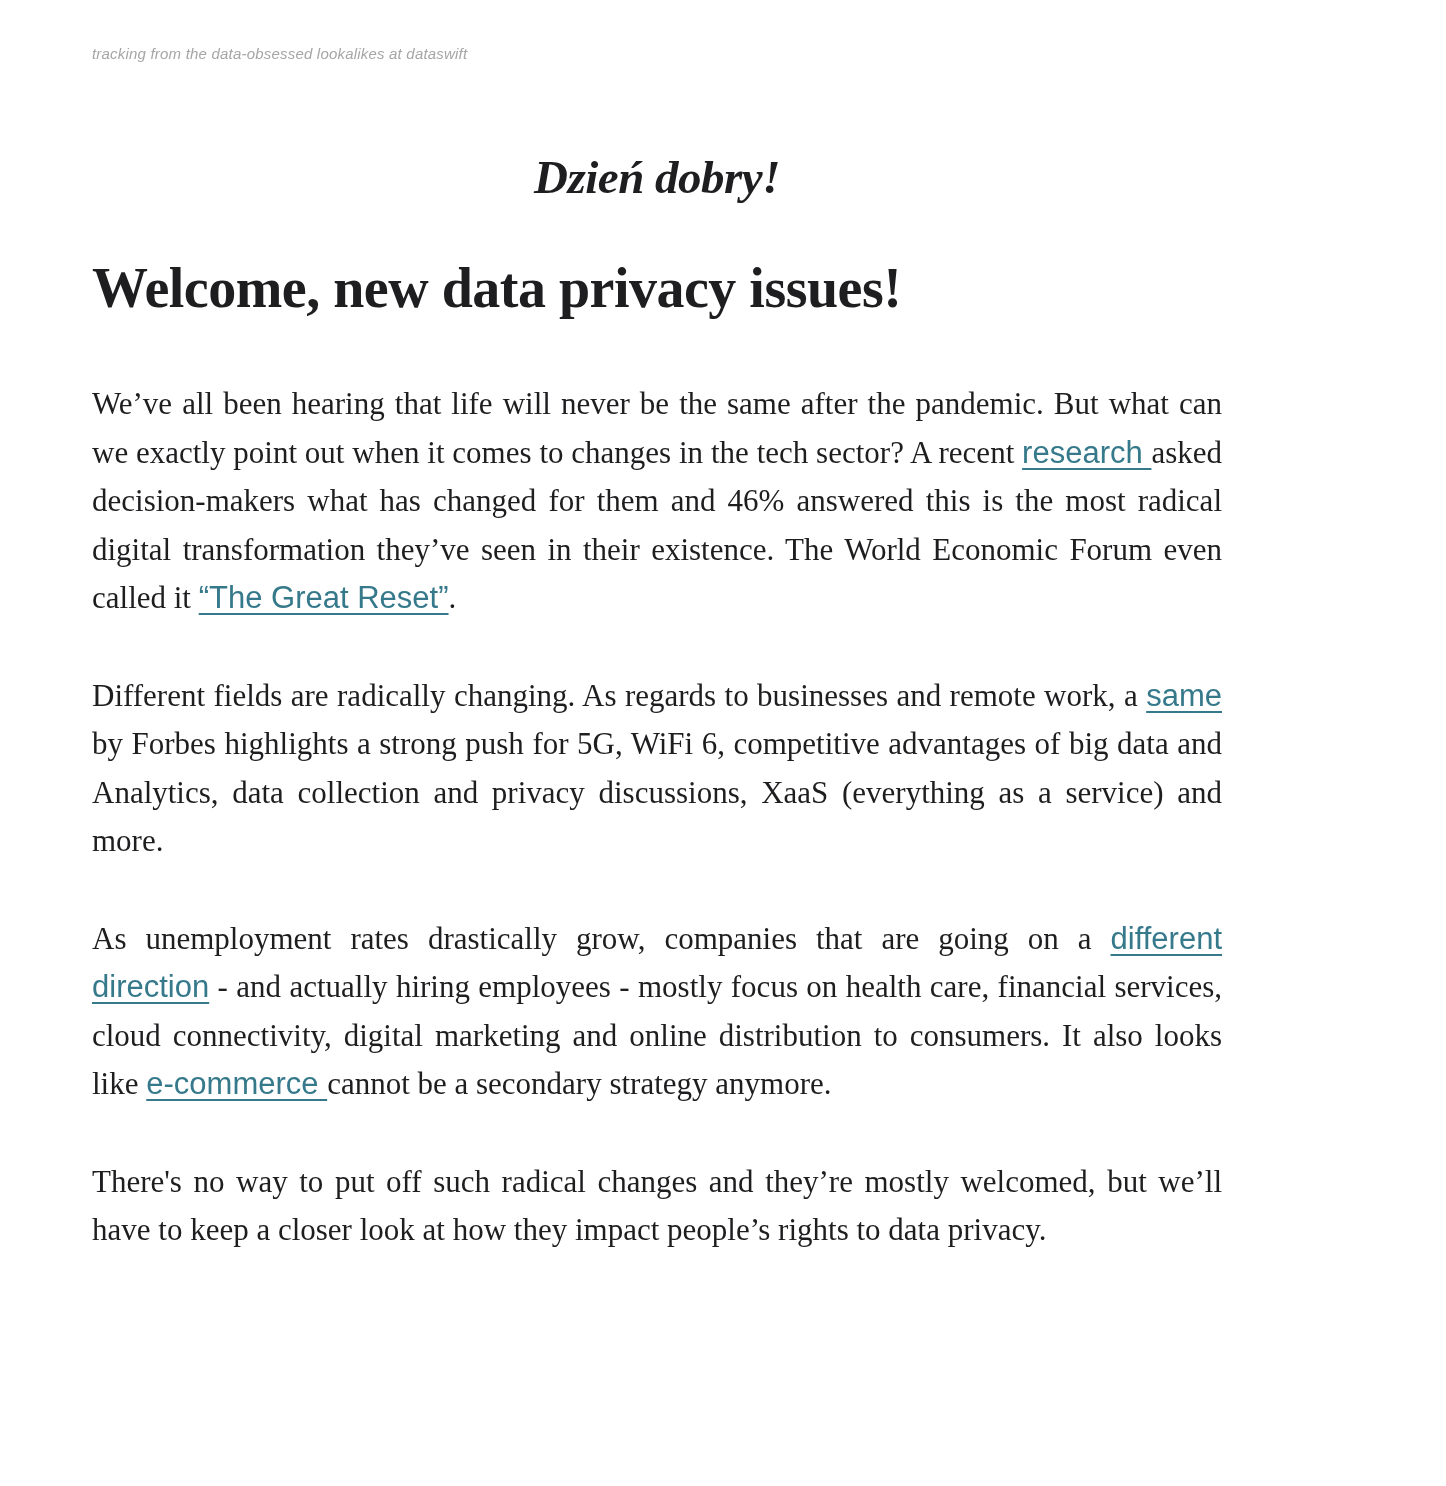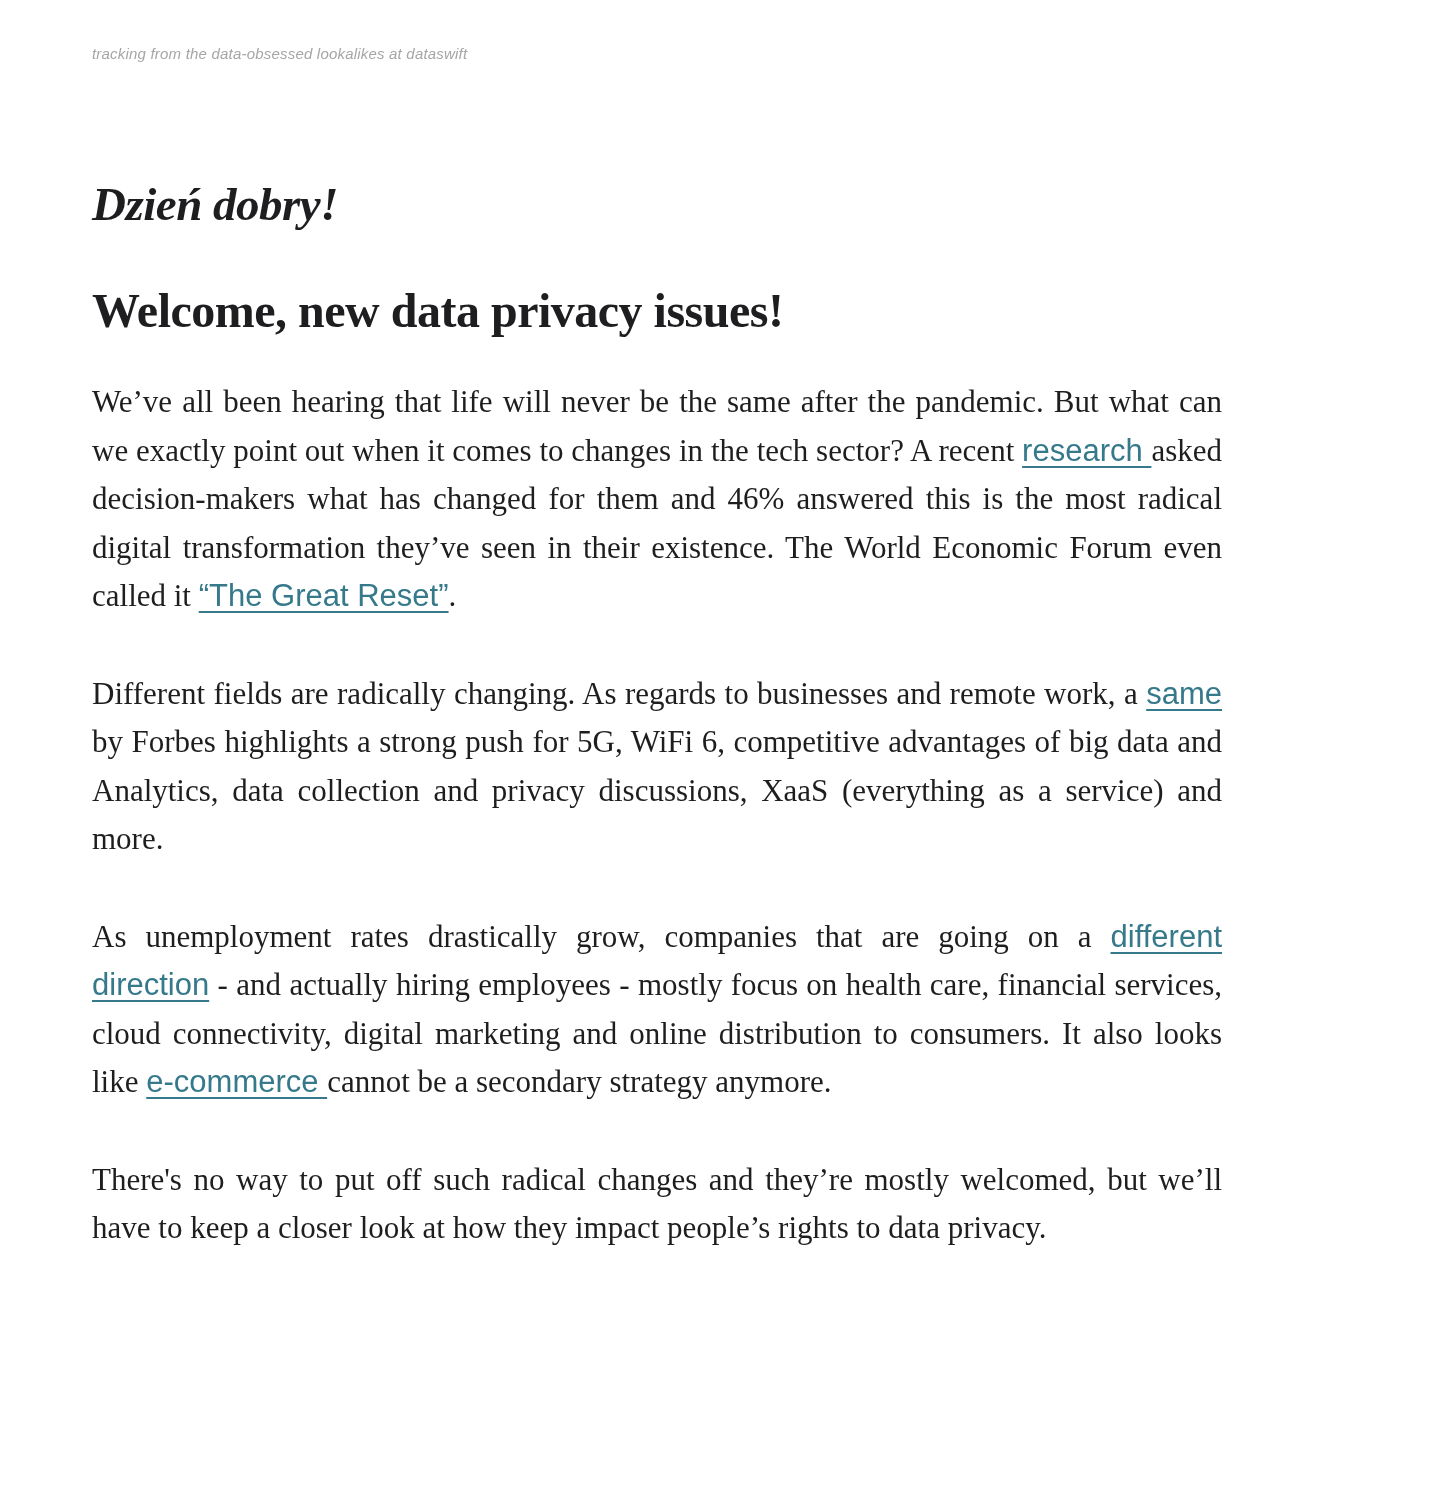--- a/index.html
+++ b/index.html
@@ -24,38 +24,39 @@
   }
   .preheader {
     font-family: "Liberation Sans", "DejaVu Sans", sans-serif;
     font-style: italic;
     font-size: 15px;
     line-height: 24px;
     color: var(--muted);
     letter-spacing: 0.2px;
   }
   h2.greeting {
-    margin-top: 111px;
+    margin-top: 84px;
     font-size: 47px;
     line-height: 1.15;
     font-weight: 700;
     font-style: italic;
     letter-spacing: -0.5px;
     color: var(--text);
+    text-align: center;
   }
   h1.title {
     margin-top: 52px;
-    font-size: 48px;
+    font-size: 56px;
     line-height: 1.15;
     font-weight: 700;
     letter-spacing: -0.5px;
     color: var(--text);
   }
   .content {
-    margin-top: 40px;
+    margin-top: 60px;
   }
   .content p {
     font-size: 31px;
     line-height: 48.5px;
     text-align: justify;
     margin-bottom: 49px;
     color: var(--text);
   }
   .content p:last-child {
     margin-bottom: 0;

